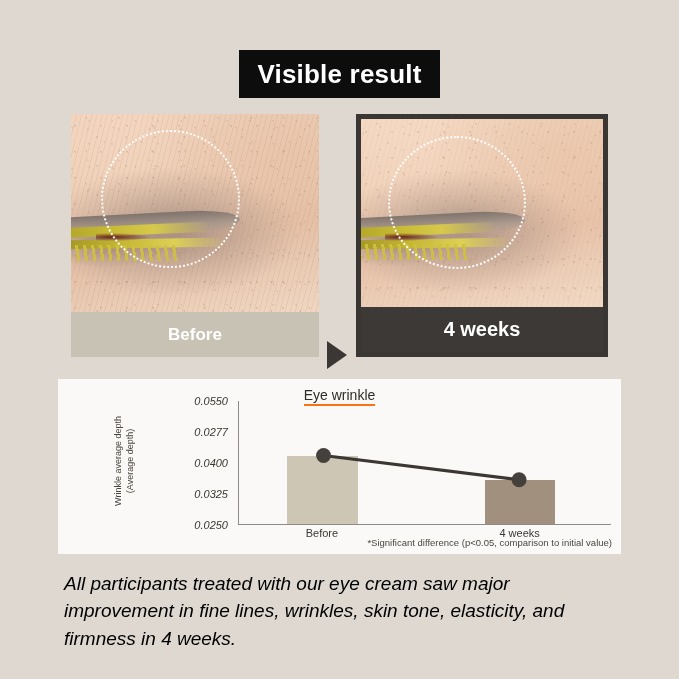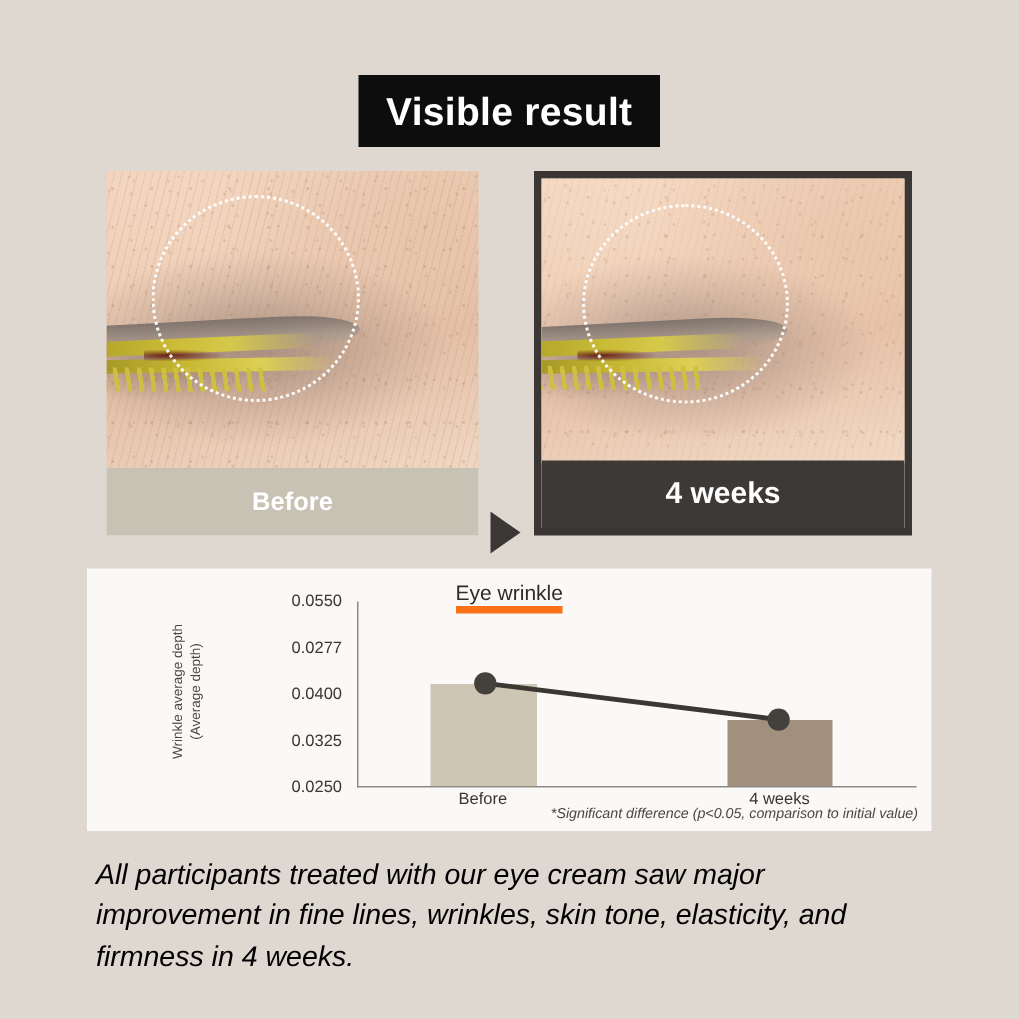--- a/index.html
+++ b/index.html
@@ -221,21 +221,21 @@
     position: absolute;
     left: 0;
     right: 0;
     top: 8px;
     text-align: center;
     font-size: 14px;
     color: #2f2b28;
     font-weight: 400;
   }
   .chart-title span {
-    border-bottom: 5px solid #f97316;
+    border-bottom: 2px solid #f97316;
     padding-bottom: 1px;
   }
 
   .y-axis-title {
     position: absolute;
     left: 6px;
     top: 12px;
     width: 120px;
     height: 140px;
     transform: rotate(-90deg);
@@ -265,20 +265,21 @@
     width: 52px;
     height: 124px;
   }
   .y-tick {
     position: absolute;
     right: 6px;
     transform: translateY(-50%);
     font-size: 11px;
     color: #3a3632;
     white-space: nowrap;
+    font-style: italic;
   }
 
   .axes {
     position: absolute;
     left: 56px;
     top: 0;
     right: 0;
     height: 124px;
     border-left: 1.5px solid #8e8a85;
     border-bottom: 1.5px solid #8e8a85;
@@ -314,21 +315,20 @@
     color: #3a3632;
     white-space: nowrap;
   }
 
   .footnote {
     position: absolute;
     right: 9px;
     bottom: 6px;
     font-size: 9.5px;
     color: #4b4642;
-    font-style: italic;
   }
 
   
   .caption {
     position: absolute;
     left: 64px;
     top: 570px;
     width: 560px;
     font-size: 19px;
     line-height: 1.44;

